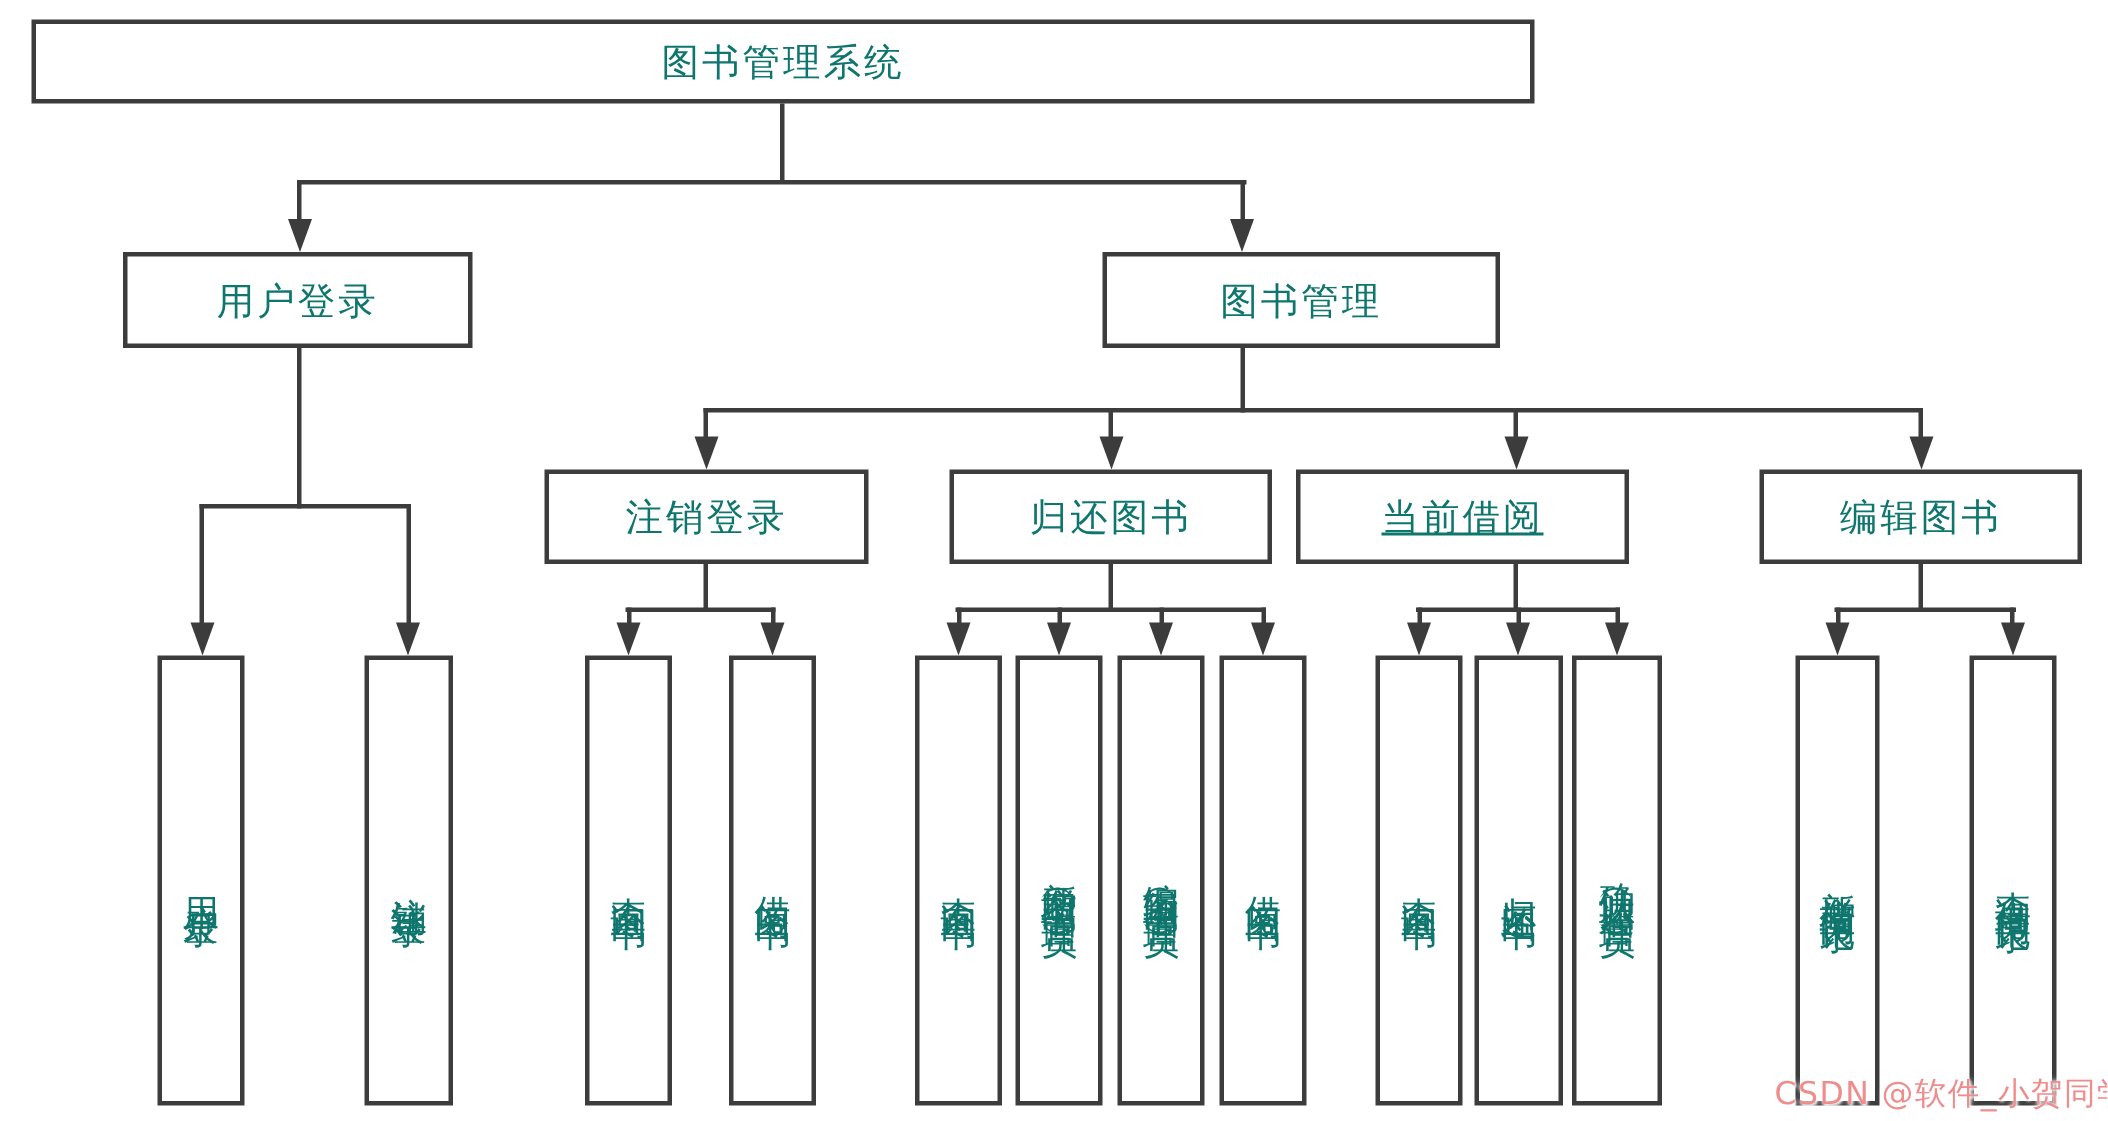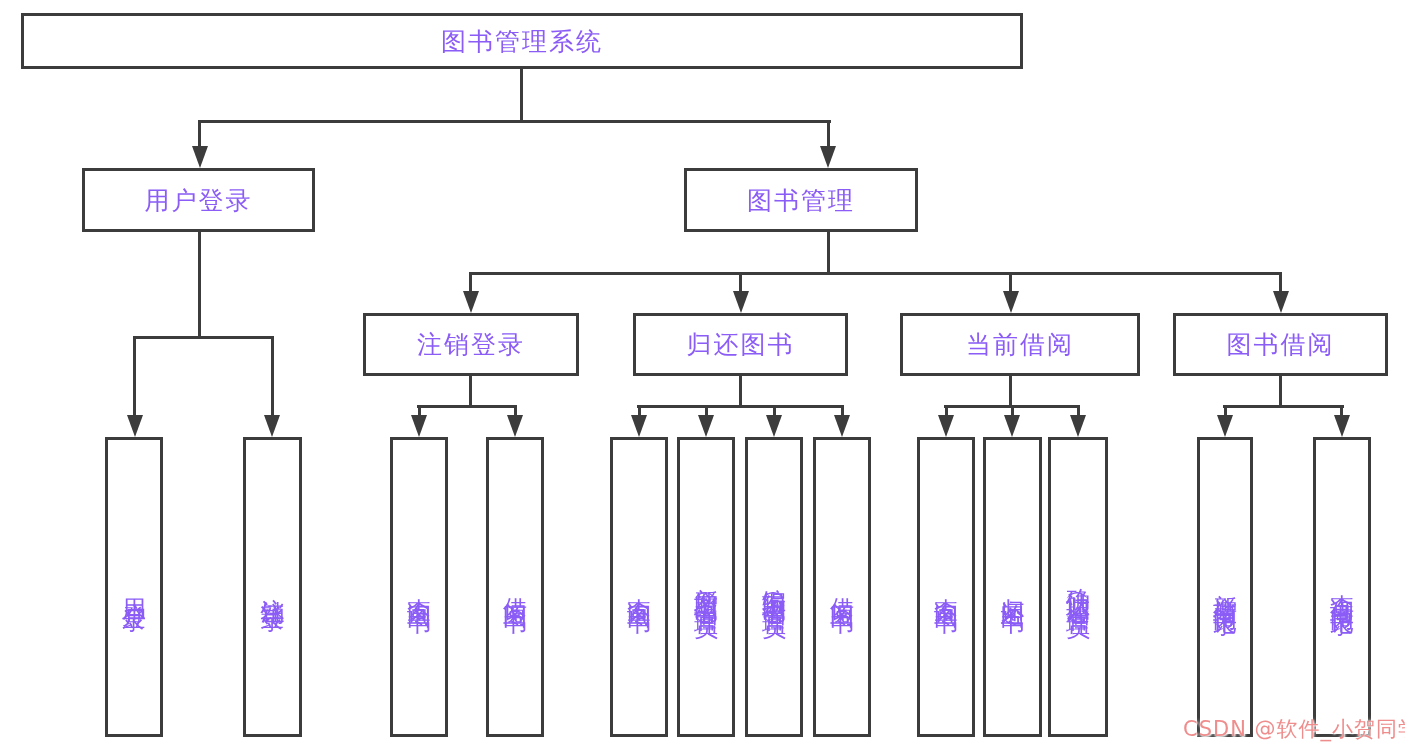--- a/index.html
+++ b/index.html
@@ -3,21 +3,21 @@
 <meta charset="utf-8">
 <style>
   html,body{margin:0;padding:0;background:#fff;}
   #canvas{
     position:relative;width:1405px;height:747px;background:#fff;overflow:hidden;
     font-family:"DejaVu Sans",sans-serif;
   }
   .box{
     position:absolute;box-sizing:border-box;border:3px solid #3c3c3c;background:#fff;
     display:flex;align-items:center;justify-content:center;
-    color:#8b5cf6;font-size:25px;letter-spacing:2px;white-space:nowrap;
+    color:#0f766e;font-size:25px;letter-spacing:2px;white-space:nowrap;
   }
   .vbox{
     writing-mode:vertical-rl;font-size:24px;letter-spacing:4px;
     padding:4px 0;white-space:normal;line-height:1;
   }
   .ln{position:absolute;background:#3c3c3c;}
   .ah{
     position:absolute;width:0;height:0;
     border-left:8px solid transparent;border-right:8px solid transparent;
     border-top:22px solid #3c3c3c;
@@ -36,21 +36,21 @@
   <div class="box" style="left:21px;top:13px;width:1002px;height:56px;">图书管理系统</div>
 
   <div class="ln" style="left:520px;top:69px;width:3px;height:52px;"></div>
   <div class="ln" style="left:198px;top:120px;width:633px;height:3px;"></div>
   <div class="ln" style="left:198px;top:120px;width:3px;height:30px;"></div>
   <div class="ah" style="left:192px;top:146px;"></div>
   <div class="ln" style="left:827px;top:120px;width:3px;height:30px;"></div>
   <div class="ah" style="left:820px;top:146px;"></div>
 
   <div class="box" style="left:82px;top:168px;width:233px;height:64px;">用户登录</div>
-  <div class="box" style="left:684px;top:168px;width:234px;height:64px;">图书管理</div>
+  <div class="box" style="left:735px;top:168px;width:265px;height:64px;">图书管理</div>
 
   <div class="ln" style="left:198px;top:232px;width:3px;height:107px;"></div>
   <div class="ln" style="left:133px;top:336px;width:141px;height:3px;"></div>
   <div class="ln" style="left:133px;top:336px;width:3px;height:83px;"></div>
   <div class="ah" style="left:127px;top:415px;"></div>
   <div class="ln" style="left:271px;top:336px;width:3px;height:83px;"></div>
   <div class="ah" style="left:264px;top:415px;"></div>
 
   <div class="ln" style="left:827px;top:232px;width:3px;height:43px;"></div>
   <div class="ln" style="left:469px;top:272px;width:812px;height:3px;"></div>
@@ -58,22 +58,22 @@
   <div class="ah" style="left:463px;top:291px;"></div>
   <div class="ln" style="left:739px;top:272px;width:3px;height:22px;"></div>
   <div class="ah" style="left:733px;top:291px;"></div>
   <div class="ln" style="left:1009px;top:272px;width:3px;height:22px;"></div>
   <div class="ah" style="left:1003px;top:291px;"></div>
   <div class="ln" style="left:1279px;top:272px;width:3px;height:22px;"></div>
   <div class="ah" style="left:1273px;top:291px;"></div>
 
   <div class="box" style="left:363px;top:313px;width:216px;height:63px;">注销登录</div>
   <div class="box" style="left:633px;top:313px;width:215px;height:63px;">归还图书</div>
-  <div class="box" style="left:900px;top:313px;width:240px;height:63px;">当前借阅</div>
-  <div class="box" style="left:1173px;top:313px;width:215px;height:63px;">图书借阅</div>
+  <div class="box" style="left:864px;top:313px;width:222px;height:63px;text-decoration:underline;">当前借阅</div>
+  <div class="box" style="left:1173px;top:313px;width:215px;height:63px;">编辑图书</div>
 
   <div class="ln" style="left:469px;top:376px;width:3px;height:32px;"></div>
   <div class="ln" style="left:417px;top:405px;width:100px;height:3px;"></div>
   <div class="ln" style="left:418px;top:405px;width:3px;height:14px;"></div>
   <div class="ah" style="left:411px;top:415px;"></div>
   <div class="ln" style="left:514px;top:405px;width:3px;height:14px;"></div>
   <div class="ah" style="left:507px;top:415px;"></div>
 
   <div class="ln" style="left:739px;top:376px;width:3px;height:32px;"></div>
   <div class="ln" style="left:637px;top:405px;width:207px;height:3px;"></div>

